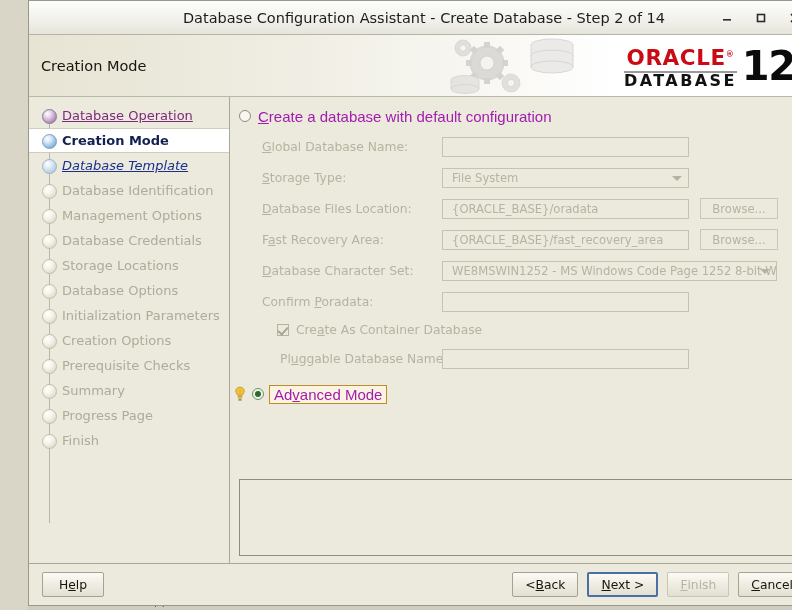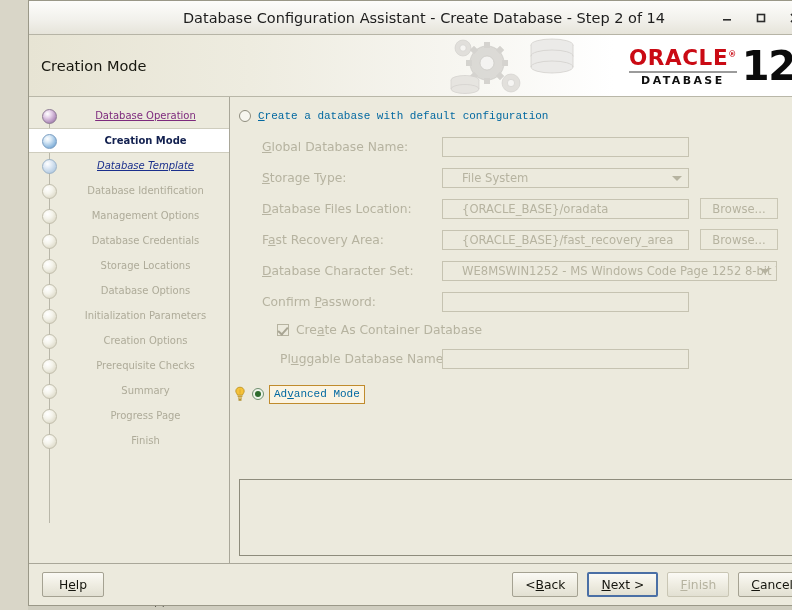--- a/index.html
+++ b/index.html
@@ -124,21 +124,21 @@
     font-weight: bold;
     letter-spacing: 0.6px;
     font-family: "DejaVu Sans", sans-serif;
     line-height: 22px;
     position: relative;
   }
   .oracle-reg { font-size: 8px; vertical-align: super; }
   .oracle-rule { width: 100%; height: 2px; background: #9b9b9b; margin: 1px 0 1px 0; }
   .oracle-db {
     color: #111;
-    font-size: 11px;
+    font-size: 16px;
     font-weight: bold;
     letter-spacing: 2.4px;
     font-family: "DejaVu Sans", sans-serif;
     line-height: 14px;
   }
   .ver12 {
     color: #0b0b0b;
     font-size: 40px;
     font-weight: bold;
     line-height: 40px;
@@ -179,25 +179,24 @@
     width: 1px;
     background: #b9b7a9;
   }
   .nav-item {
     position: relative;
     height: 25px;
     display: flex;
     align-items: center;
     padding-left: 33px;
     box-sizing: border-box;
-    font-size: 10px;
+    font-size: 13px;
     font-family: "DejaVu Sans", sans-serif;
     white-space: nowrap;
     z-index: 2;
-    justify-content: center;
   }
   .nav-item .bullet {
     position: absolute;
     left: 13px;
     top: 50%;
     margin-top: -7px;
     width: 15px; height: 15px;
     border-radius: 50%;
     z-index: 3;
   }
@@ -259,23 +258,23 @@
   .radio.on::after {
     content: "";
     position: absolute;
     left: 2px; top: 2px;
     width: 6px; height: 6px;
     border-radius: 50%;
     background: #2d6b2d;
   }
   .radio.on { background: #eef4ea; border-color: #6f8f6f; }
   .radio-lbl {
-    font-size: 11px;
-    color: #0369a1;
-    font-family: Liberation Mono, monospace;
+    font-size: 15px;
+    color: #a21caf;
+    font-family: Liberation Sans, sans-serif;
   }
   .radio-lbl u { text-decoration: underline; }
   .form {
     margin-top: 5px;
     padding-left: 23px;
   }
   .frow {
     display: flex;
     align-items: center;
     height: 31px;
@@ -292,21 +291,21 @@
   .finput {
     width: 247px;
     height: 20px;
     background: #eceadd;
     border: 1px solid #c6c3b1;
     box-sizing: border-box;
     font-size: 11.6px;
     color: #b6b3a0;
     display: flex;
     align-items: center;
-    padding-left: 19px;
+    padding-left: 9px;
     font-family: "DejaVu Sans", sans-serif;
     white-space: nowrap;
     overflow: hidden;
   }
   .finput.wide { width: 335px; }
   .fselect {
     position: relative;
     padding-right: 20px;
   }
   .caret {
@@ -632,21 +631,21 @@
           <div class="frow">
             <div class="flabel"><u>D</u><span>atabase Character Set:</span></div>
             <div class="finput fselect wide">
               <span>WE8MSWIN1252 - MS Windows Code Page 1252 8-bit Wes...</span>
               <span class="caret"></span>
             </div>
           </div>
 
 
           <div class="frow">
-            <div class="flabel"><span>Confirm </span><u>P</u><span>assword:</span></div>
+            <div class="flabel"><span>Confirm </span><u>P</u><span>oradata:</span></div>
             <div class="finput"></div>
           </div>
 
           <div class="cb-row">
             <span class="checkbox on"></span>
             <span class="cb-lbl"><span>Cre</span><u>a</u><span>te As Container Database</span></span>
           </div>
 
           <div class="frow pdb-row">
             <div class="flabel"><span>Pl</span><u>u</u><span>ggable Database Name:</span></div>

